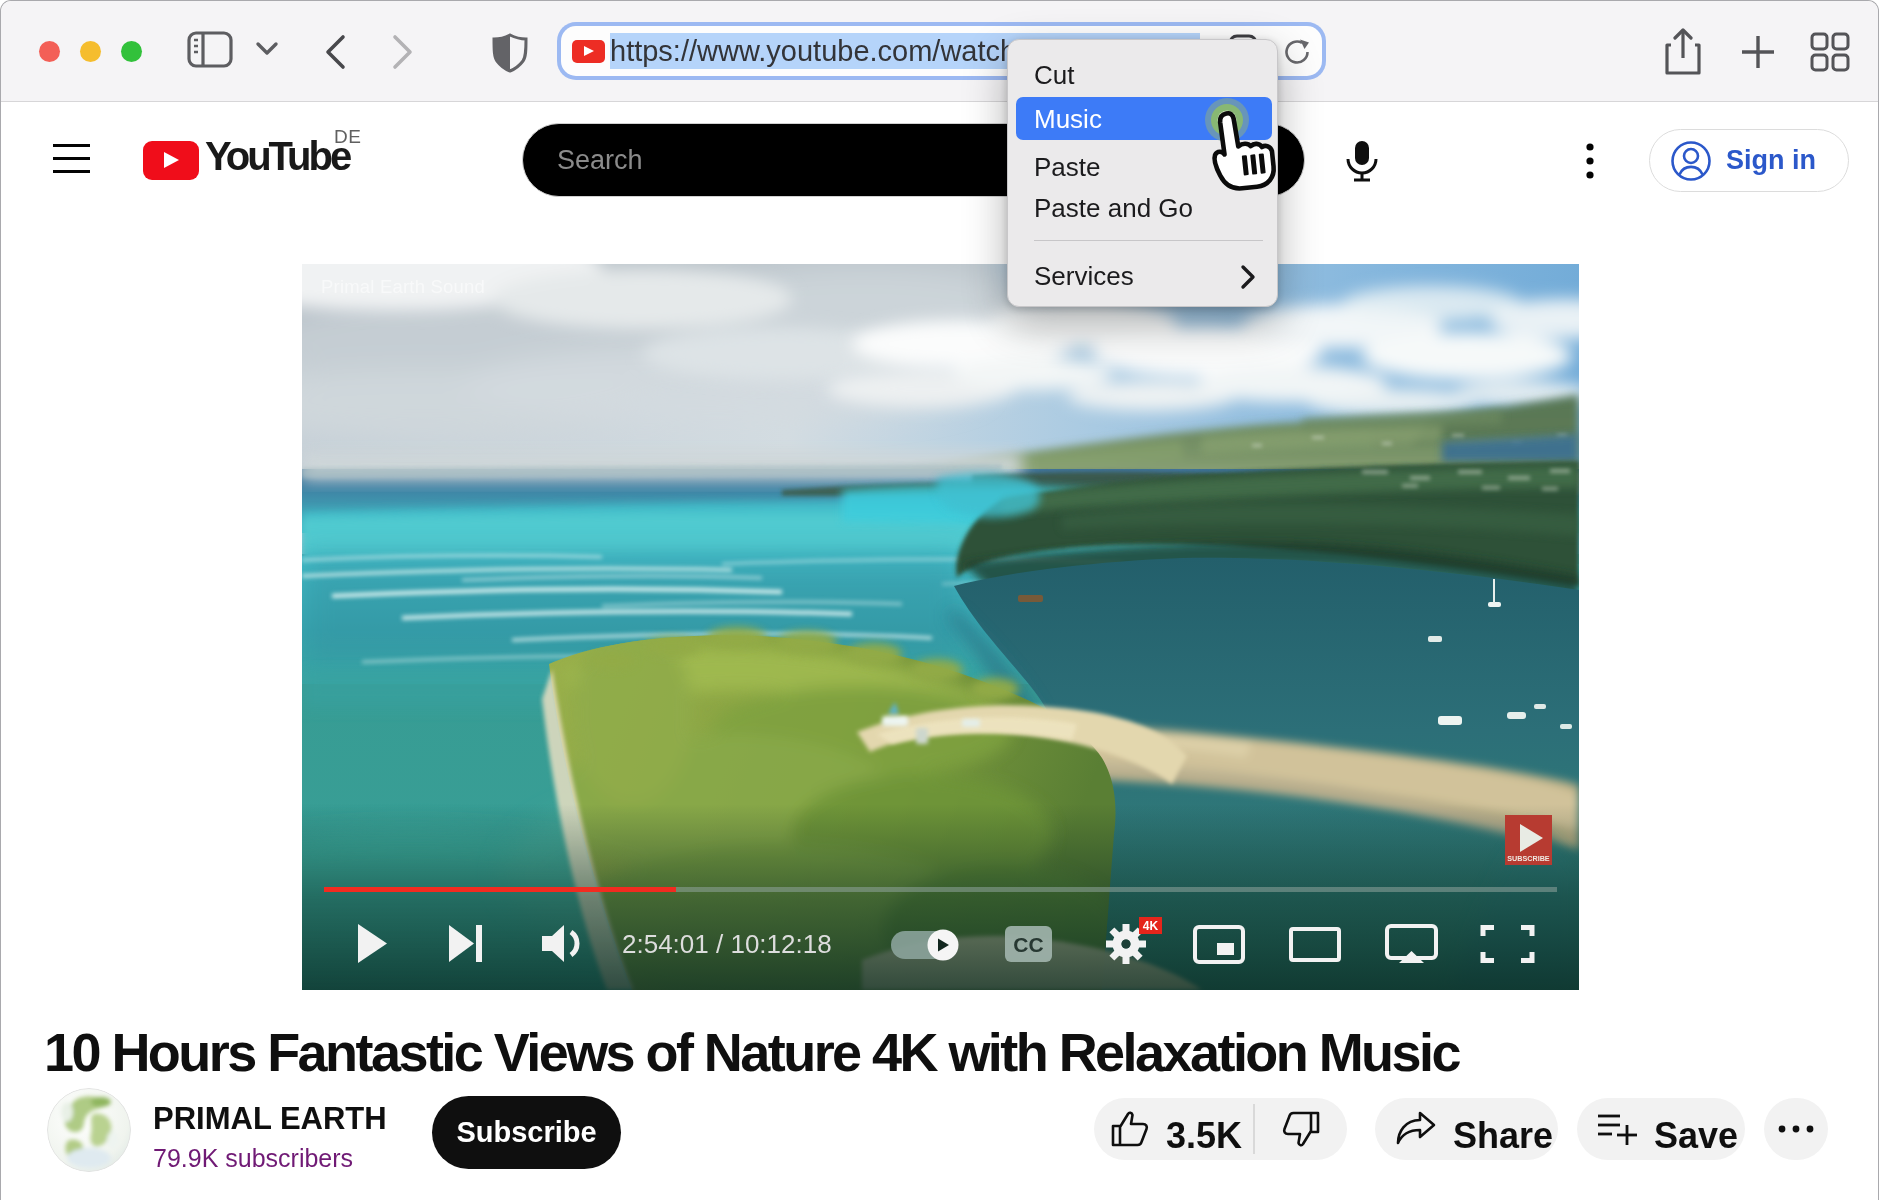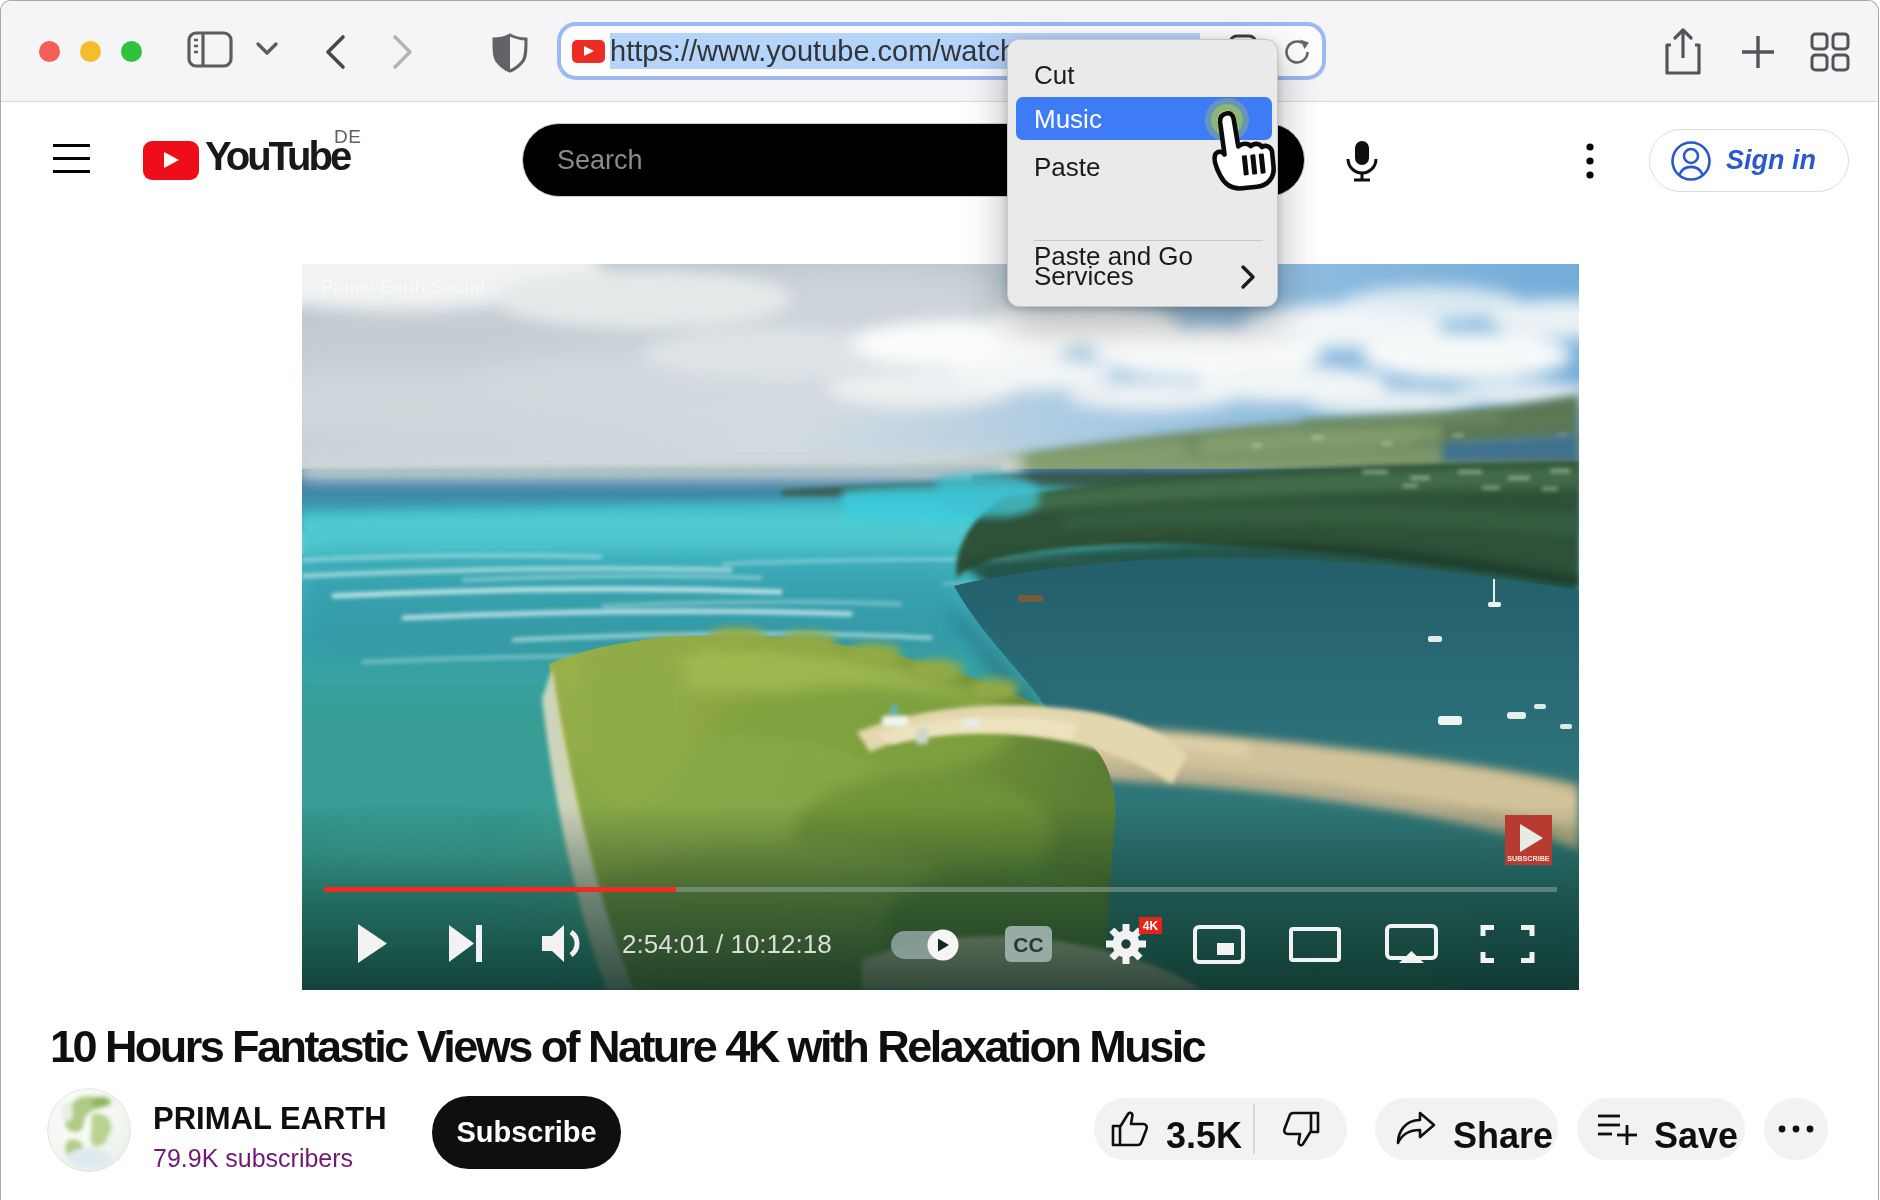--- a/index.html
+++ b/index.html
@@ -19,25 +19,25 @@
   .favicon { position:absolute; left:11px; top:14px; width:33px; height:23px; background:#ed2d24; border-radius:5px; }
   .favicon:after { content:""; position:absolute; left:12px; top:6px; border-left:10px solid #fff; border-top:5.5px solid transparent; border-bottom:5.5px solid transparent; }
   .page { position:absolute; left:0; top:102px; width:100%; height:1096px; background:#fff; }
   .burger div { position:absolute; left:52px; width:37px; height:3px; background:#030303; }
   .ytlogo { position:absolute; left:142px; top:38px; width:56px; height:39px; background:#f00d1a; border-radius:9px; }
   .ytlogo:after { content:""; position:absolute; left:21px; top:11px; border-left:15px solid #fff; border-top:8.5px solid transparent; border-bottom:8.5px solid transparent; }
   .ytword { position:absolute; left:204px; top:31px; font-size:40px; font-weight:700; color:#191919; letter-spacing:-3px; }
   .ytde { position:absolute; left:333px; top:23px; font-size:19px; color:#606060; letter-spacing:0.5px; }
   .search { position:absolute; left:521px; top:20px; width:783px; height:74px; border:1.5px solid #d0d0d0; border-radius:37px; background:#000000; }
   .search span { position:absolute; left:34px; top:21px; font-size:27px; color:#8b8b8b; }
-  .signin { position:absolute; left:1648px; top:26px; width:200px; height:63px; border:1.5px solid #dcdcdc; border-radius:32px; background:#fff;font-style:italic; }
+  .signin { position:absolute; left:1648px; top:26px; width:200px; height:63px; border:1.5px solid #dcdcdc; border-radius:32px; background:#fff; }
   .signin .txt { position:absolute; left:76px; top:15px; font-size:27px; font-weight:700; color:#2b58ca; }
   .video { position:absolute; left:301px; top:161px; width:1277px; height:726px; background:#3a8a8a; overflow:hidden; }
   .vwm { position:absolute; left:19px; top:12px; font-size:18.5px; color:rgba(255,255,255,0.55); letter-spacing:0.2px; }
-  .vtitle { position:absolute; left:49px; top:918px; font-size:45px; font-weight:700; color:#0f0f0f; letter-spacing:-2.55px; }
+  .vtitle { position:absolute; left:43px; top:918px; font-size:54px; font-weight:700; color:#0f0f0f; letter-spacing:-2.55px; }
   .avatar { position:absolute; left:46px; top:985px; width:84px; height:84px; border-radius:50%; overflow:hidden; }
   .chname { position:absolute; left:152px; top:990px; font-size:31px; font-weight:700; color:#0f0f0f;margin-top:8px; }
   .chsubs { position:absolute; left:152px; top:1041px; font-size:25px; color:#701a75; }
   .subbtn { position:absolute; left:431px; top:993px; width:189px; height:73px; border-radius:37px; background:#0f0f0f; color:#fff; font-size:29px; font-weight:700; text-align:center; line-height:73px; }
   .pill { position:absolute; top:995px; height:62px; border-radius:31px; background:#f2f2f2; }
   .plbl { position:absolute; font-size:36px; font-weight:700; color:#0f0f0f; }
   .ctx { position:absolute; left:1006px; top:38px; width:271px; height:268px; background:#ebeaeb; border:1px solid #c8c7c9; border-radius:12px;
          box-shadow:0 16px 44px rgba(0,0,0,0.3), 0 2px 8px rgba(0,0,0,0.18); }
   .ctx .item { position:absolute; left:26px; font-size:26px; color:#1b1b1d; }
   .ctx .hl { position:absolute; left:8px; top:57px; width:256px; height:43px; background:#3d7bf7; border-radius:7px; }
@@ -491,21 +491,21 @@
           <circle cx="32" cy="4" r="3.4" fill="#0f0f0f"></circle>
       </svg>
     </div>
   </div>
 
   <div class="ctx">
     <div class="item" style="top:20px;">Cut</div>
     <div class="hl"></div>
     <div class="item" style="top:64px; color:#fff; z-index:3;">Music</div>
     <div class="item" style="top:112px;">Paste</div>
-    <div class="item" style="top:153px;margin-top:48px;">Paste and Go</div>
+    <div class="item" style="top:153px;">Paste and Go</div>
     <div class="sep"></div>
     <div class="item" style="top:221px;">Services</div>
     <svg style="position:absolute; left:231px; top:224px;" width="18" height="26" viewBox="0 0 18 26">
       <path d="M4 3 L14 13 L4 23" fill="none" stroke="#1b1b1d" stroke-width="3.4" stroke-linecap="round" stroke-linejoin="round"></path>
     </svg>
   </div>
   <svg style="position:absolute; left:1196px; top:90px; z-index:20;" width="90" height="110" viewBox="0 0 90 110">
     <g>
       <circle cx="30" cy="29" r="22" fill="#86a791" opacity="0.6"></circle>
       <circle cx="30" cy="29" r="16" fill="#8cbb6c" opacity="0.9"></circle>

